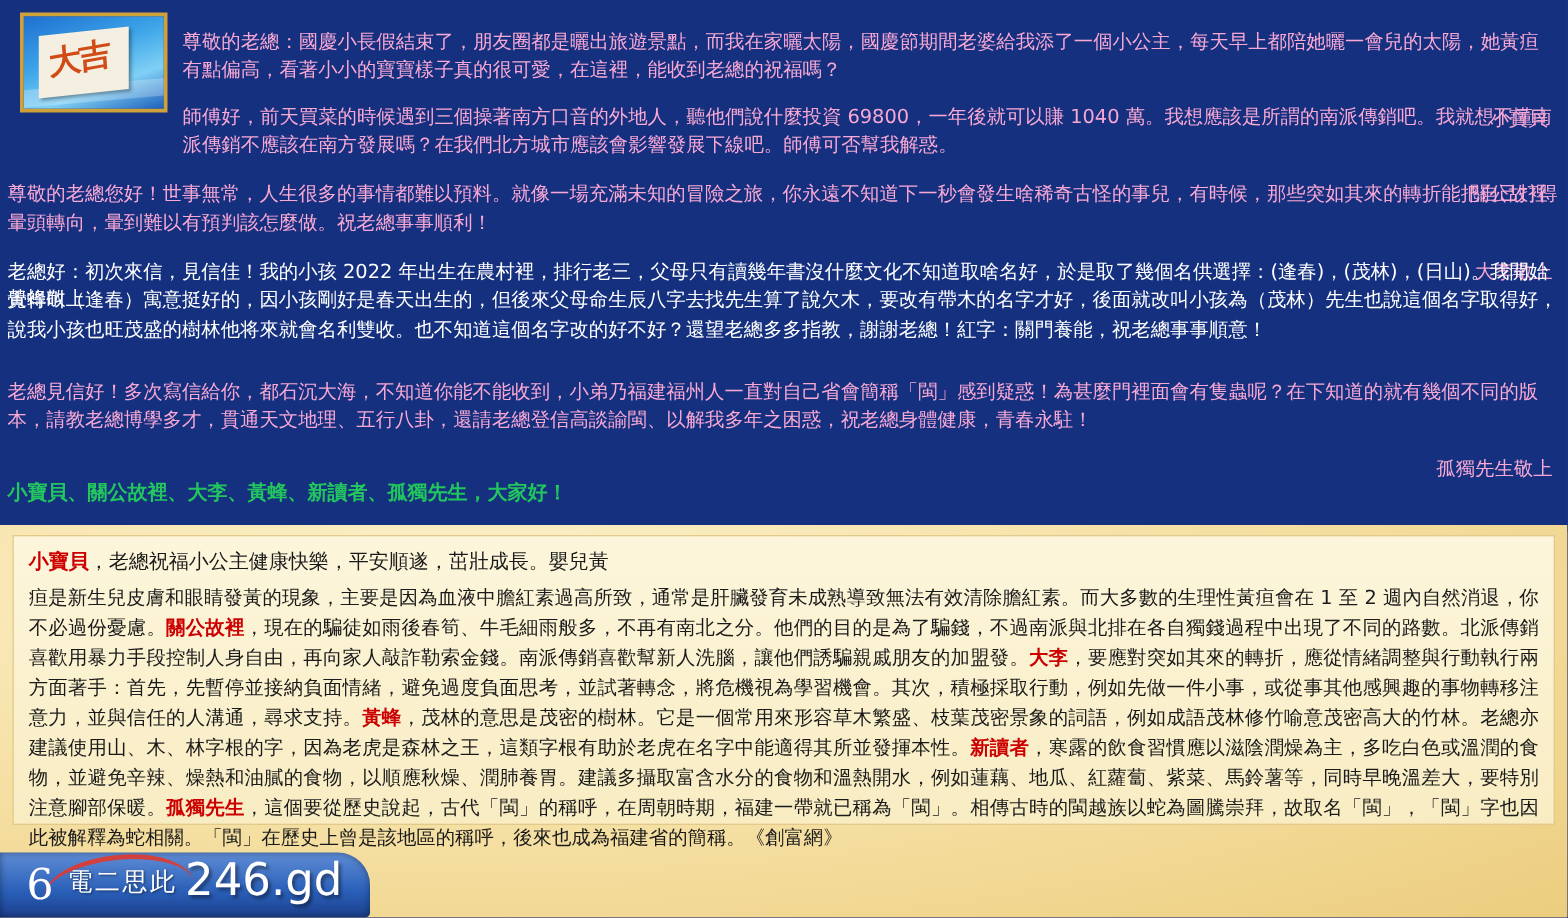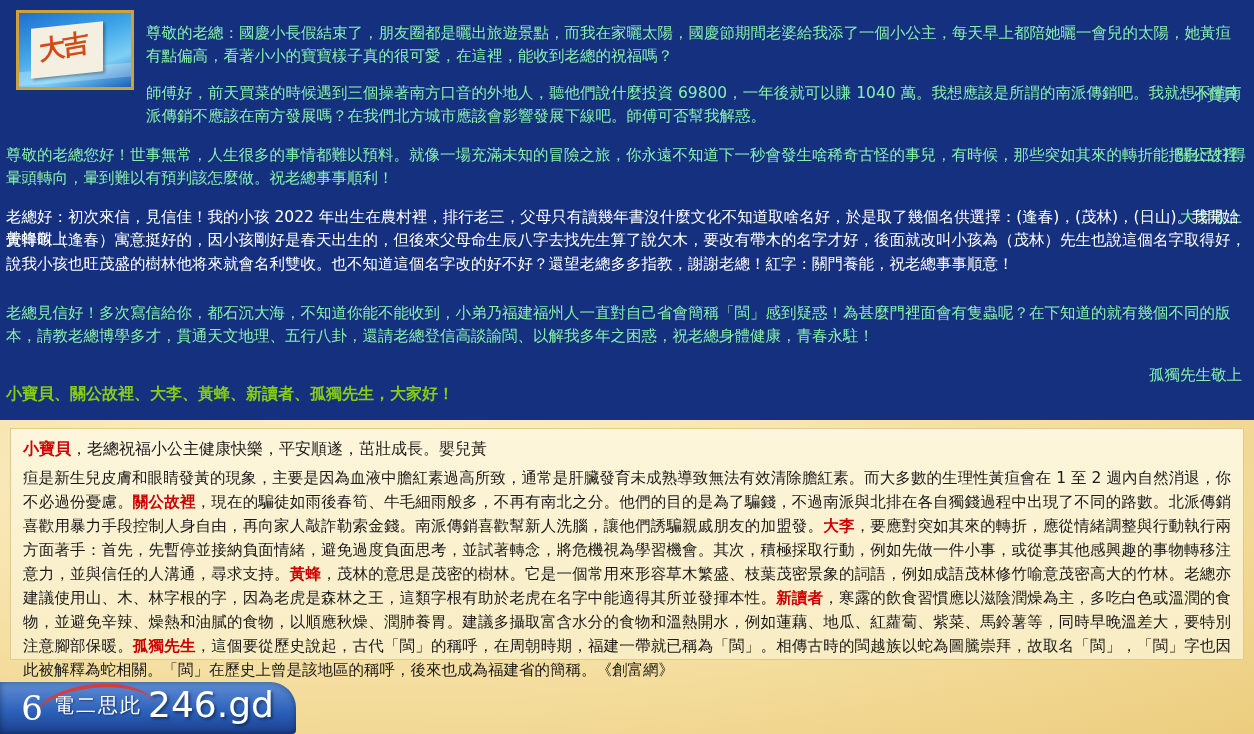--- a/index.html
+++ b/index.html
@@ -66,30 +66,30 @@
   .sign {
     text-align: right;
     padding-right: 4px;
   }
   .ink-white  { color: #ffffff; }
 
   .letter-block-left {
     position: absolute;
     left: 6px;
     width: 1240px;
-    color: #86efac;
+    color: #f9a8d4;
     font-size: 15.5px;
     line-height: 1.52;
   }
 
   .greeting {
     position: absolute;
     left: 6px;
     top: 384px;
-    color: #84cc16;
+    color: #22c55e;
     font-size: 16px;
     font-weight: bold;
   }
 
   
   .parchment {
     position: absolute;
     left: 0; top: 420px;
     width: 1254px; height: 314px;
     background:

